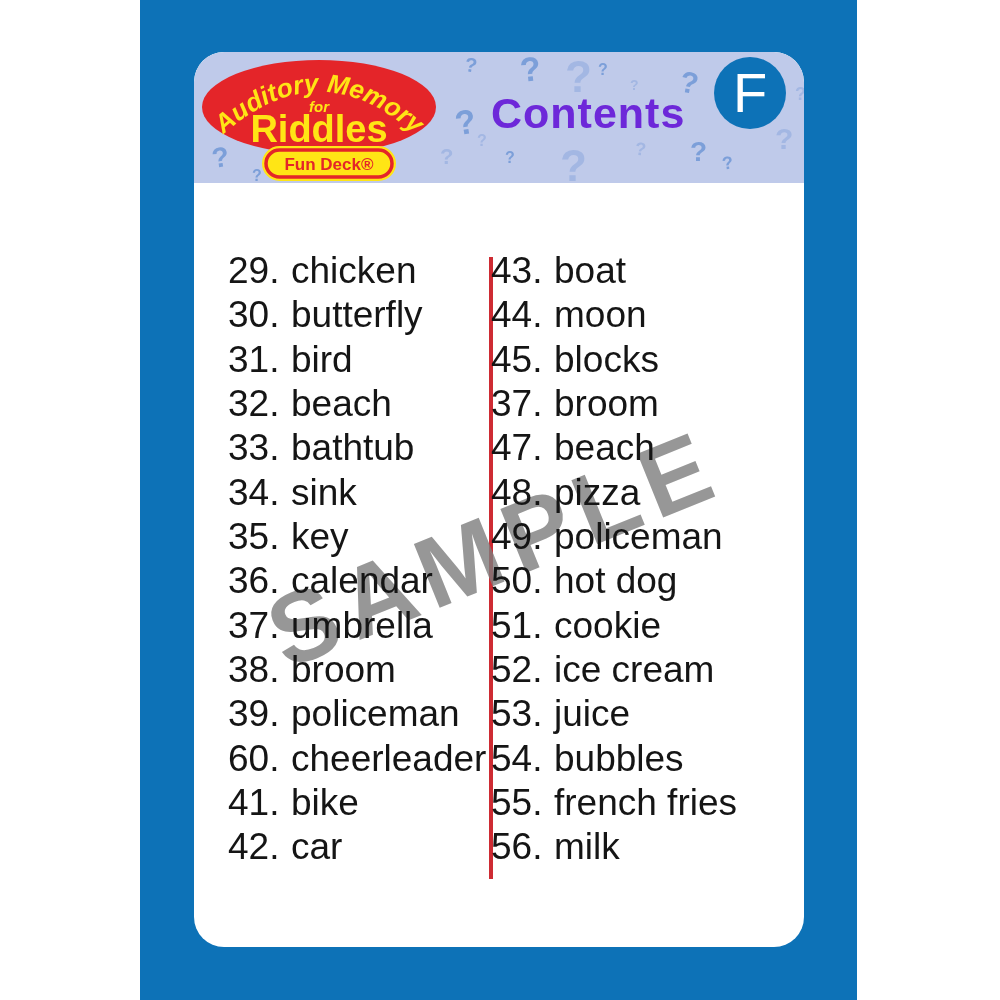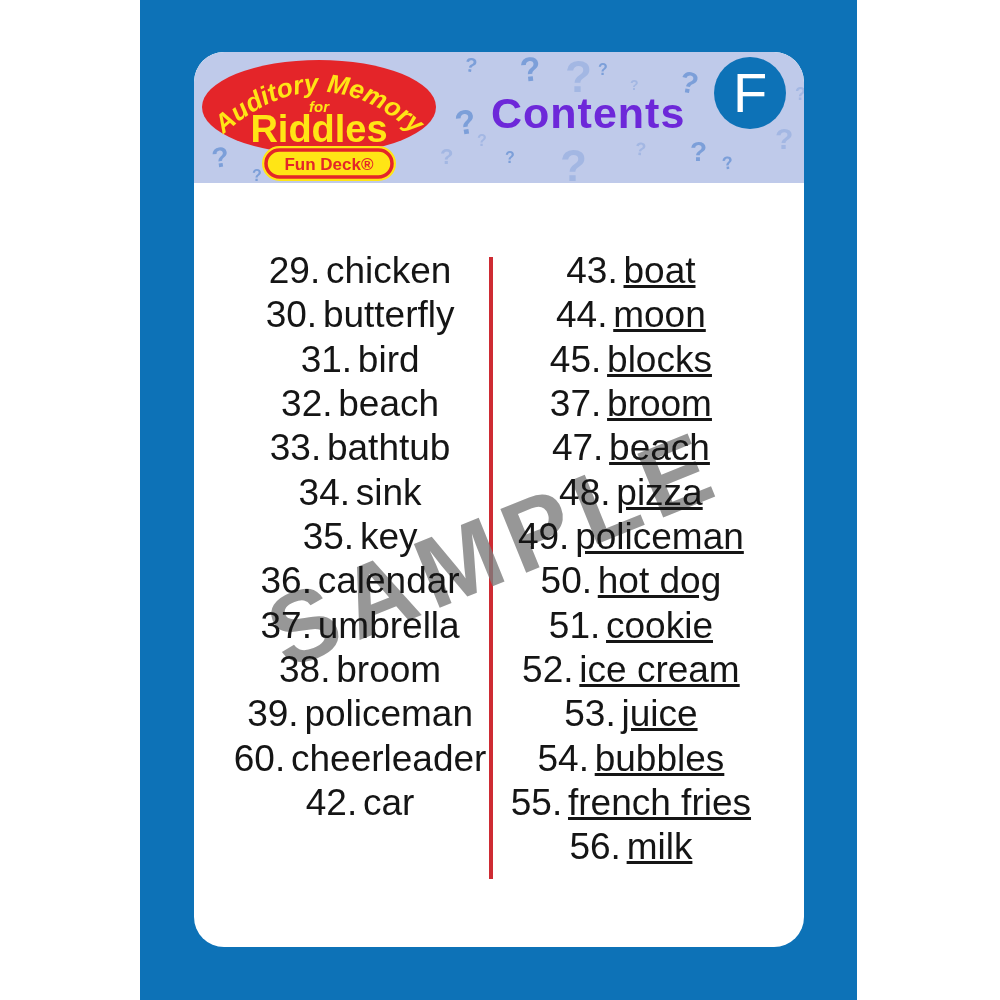--- a/index.html
+++ b/index.html
@@ -47,22 +47,22 @@
     font-size:100px;font-weight:bold;letter-spacing:10px;
     color:rgba(125,125,125,0.80);
     transform:rotate(-22deg);
     z-index:2;white-space:nowrap;
   }
   .col{
     position:absolute;top:197px;z-index:3;
     font-size:37px;color:#151515;
   }
   .col-left{left:34px;}
-  .col-right{left:311px;text-decoration:underline;}
-  .row{height:44.35px;line-height:44.35px;white-space:nowrap;text-align:center;}
+  .col-right{left:297px;}
+  .row{height:44.35px;line-height:44.35px;white-space:nowrap;}
   .row .num{display:inline-block;width:63px;}
 </style>
 </head>
 <body>
 
 <div class="frame"></div>
 
 <div class="card">
 
   <div class="band">
@@ -114,20 +114,21 @@
     <div class="row"><span class="num">31.</span><span>bird</span></div>
     <div class="row"><span class="num">32.</span><span>beach</span></div>
     <div class="row"><span class="num">33.</span><span>bathtub</span></div>
     <div class="row"><span class="num">34.</span><span>sink</span></div>
     <div class="row"><span class="num">35.</span><span>key</span></div>
     <div class="row"><span class="num">36.</span><span>calendar</span></div>
     <div class="row"><span class="num">37.</span><span>umbrella</span></div>
     <div class="row"><span class="num">38.</span><span>broom</span></div>
     <div class="row"><span class="num">39.</span><span>policeman</span></div>
     <div class="row"><span class="num">60.</span><span>cheerleader</span></div>
+    <div class="row"><span class="num">41.</span><span>bike</span></div>
     <div class="row"><span class="num">42.</span><span>car</span></div>
   </div>
 
   <div class="col col-right">
     <div class="row"><span class="num">43.</span><span>boat</span></div>
     <div class="row"><span class="num">44.</span><span>moon</span></div>
     <div class="row"><span class="num">45.</span><span>blocks</span></div>
     <div class="row"><span class="num">37.</span><span>broom</span></div>
     <div class="row"><span class="num">47.</span><span>beach</span></div>
     <div class="row"><span class="num">48.</span><span>pizza</span></div>

